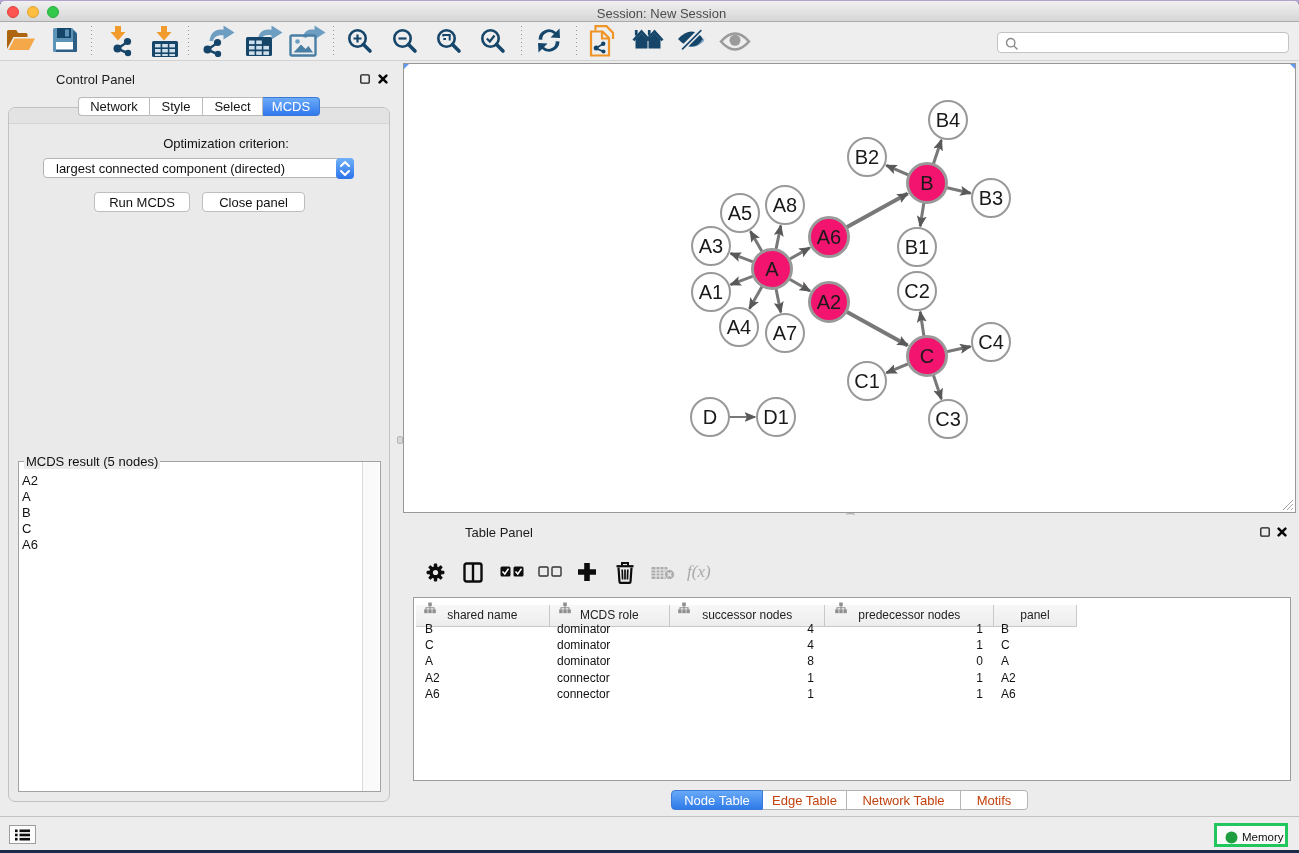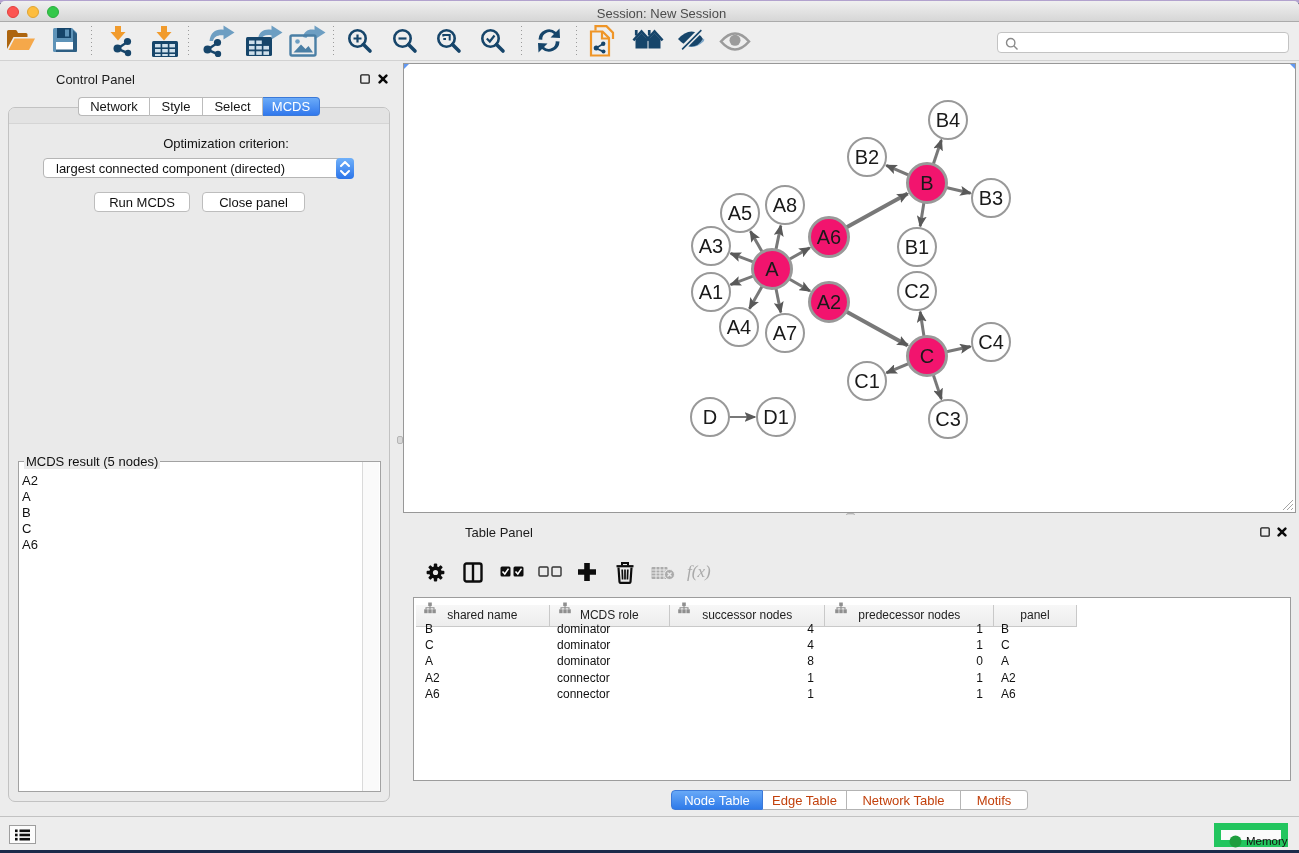--- a/index.html
+++ b/index.html
@@ -43,21 +43,21 @@
 #tablepanel { position:absolute; left:400px; top:515px; width:899px; height:301px; background:#ececec; }
 #tableview { position:absolute; left:13px; top:82px; width:878px; height:184px; background:#fff; border:1px solid #9c9c9c; }
 .th { position:absolute; top:0; height:22px; background:linear-gradient(#f7f7f7,#ededed); border-right:1px solid #c9c9c9; border-bottom:1px solid #c9c9c9; font-size:12px; color:#222; text-align:center; line-height:21px;margin-top:8px; }
 .cell { position:absolute; font-size:12px; color:#111; line-height:16px; }
 #bottomtabs { position:absolute; left:671px; top:790px; height:20px; display:flex; z-index:5; }
 .btab { height:20px; font-size:13px; color:#c2410c; background:#fff; border-top:1px solid #b3b3b3; border-bottom:1px solid #b3b3b3; border-right:1px solid #b6b6b6; text-align:center; line-height:19px; }
 .btab.sel { background:linear-gradient(#68a9f7,#2e7ae9); color:#fff; border-color:#3b79d8; border-radius:4px 0 0 4px; }
 .btab.last { border-radius:0 4px 4px 0; }
 #statusbar { position:absolute; left:0; top:816px; width:1299px; height:34px; background:#ededed; border-top:1px solid #c2c2c2; }
 #listbtn { position:absolute; left:9px; top:8px; width:27px; height:19px; background:#fcfcfc; border:1px solid #9e9e9e; }
-#membtn { position:absolute; left:1214px; top:6px; width:74px; height:24px; background:#fbfbfb; border:7px solid #22c55e; font-size:11.5px; color:#111;text-align:right; }
+#membtn { position:absolute; left:1214px; top:6px; width:74px; height:24px; background:#fbfbfb; border:3px solid #22c55e; font-size:11.5px; color:#111;text-align:right; }
 #bottomstrip { position:absolute; left:0; top:850px; width:1299px; height:3px; background:#1b2a4a; }
 .fx { font-family:"Liberation Serif", serif; font-style:italic; font-size:17px; color:#a9a9a9; }
 </style>
 </head>
 <body>
 <div id="win"></div>
 <div id="topstrip"></div>
 <div id="titlebar">
   <div class="tl t1"></div>
     <div class="tl t2"></div>

